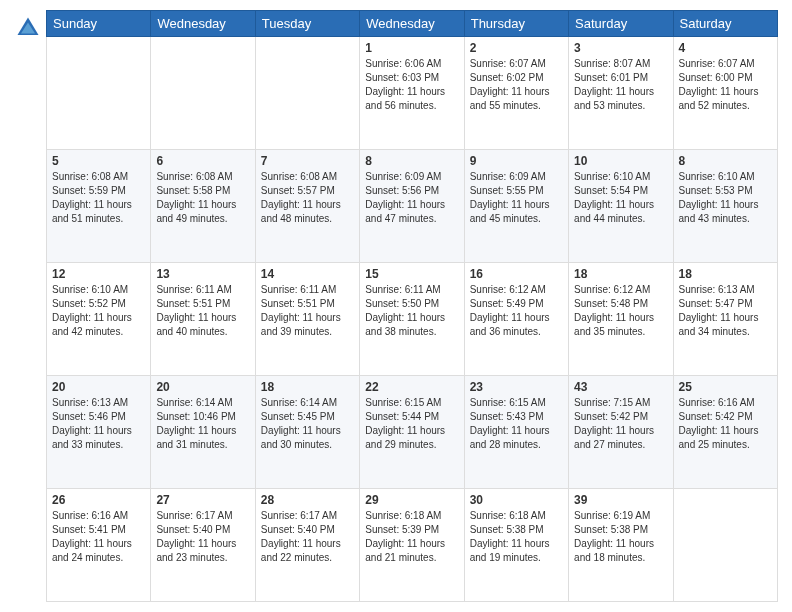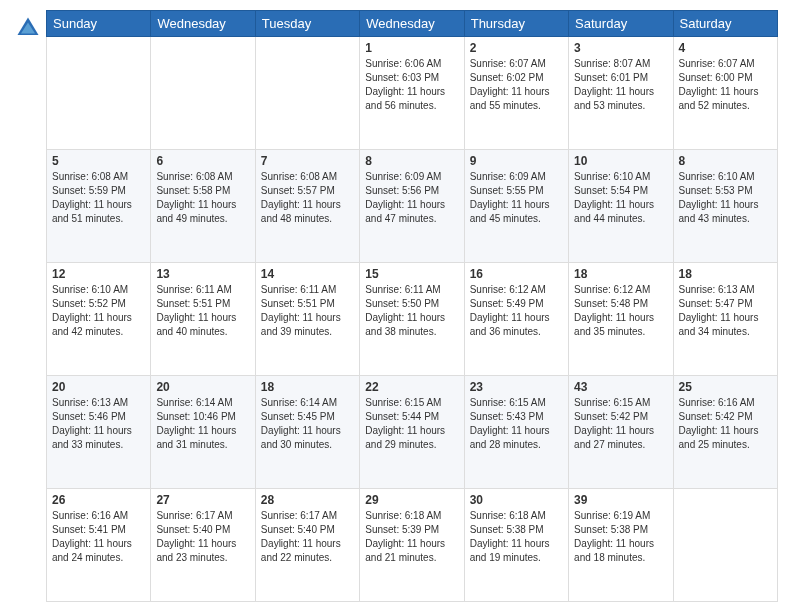--- a/index.html
+++ b/index.html
@@ -304,21 +304,21 @@
           </td>
           <td>
             <span class="day-num">23</span>
             <div class="day-info">Sunrise: 6:15 AM
 Sunset: 5:43 PM
 Daylight: 11 hours
 and 28 minutes.</div>
           </td>
           <td>
             <span class="day-num">43</span>
-            <div class="day-info">Sunrise: 6:15 AM
+            <div class="day-info">Sunrise: 7:15 AM
 Sunset: 5:42 PM
 Daylight: 11 hours
 and 27 minutes.</div>
           </td>
           <td>
             <span class="day-num">25</span>
             <div class="day-info">Sunrise: 6:16 AM
 Sunset: 5:42 PM
 Daylight: 11 hours
 and 25 minutes.</div>

